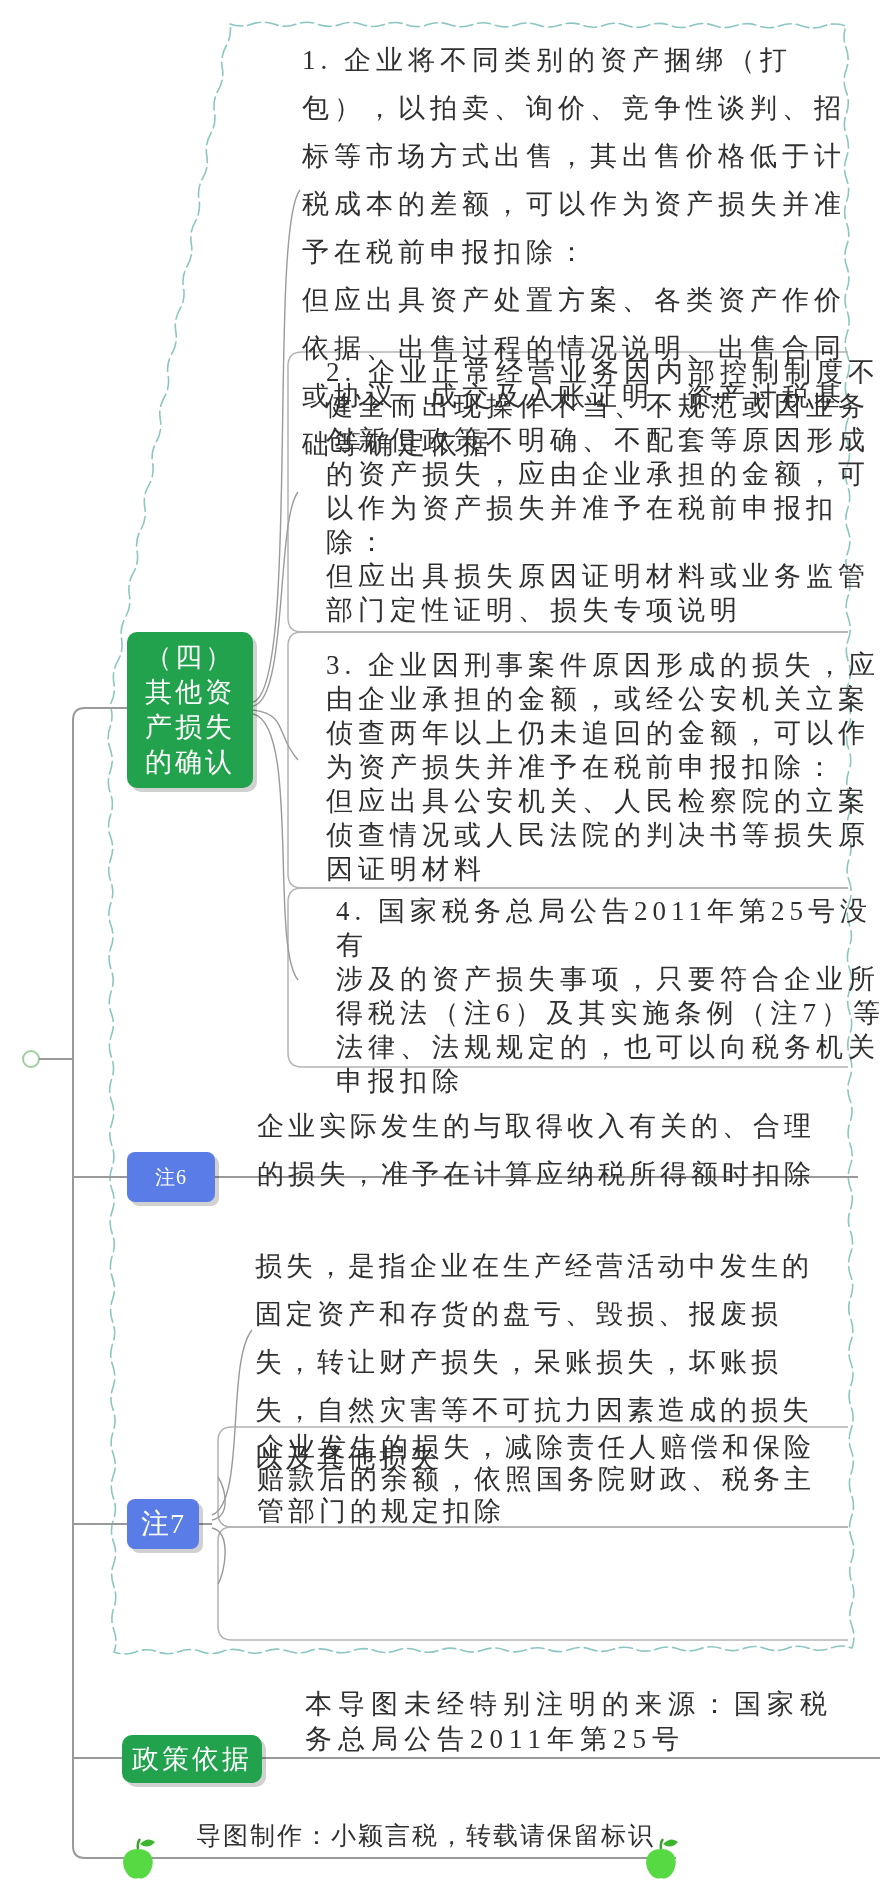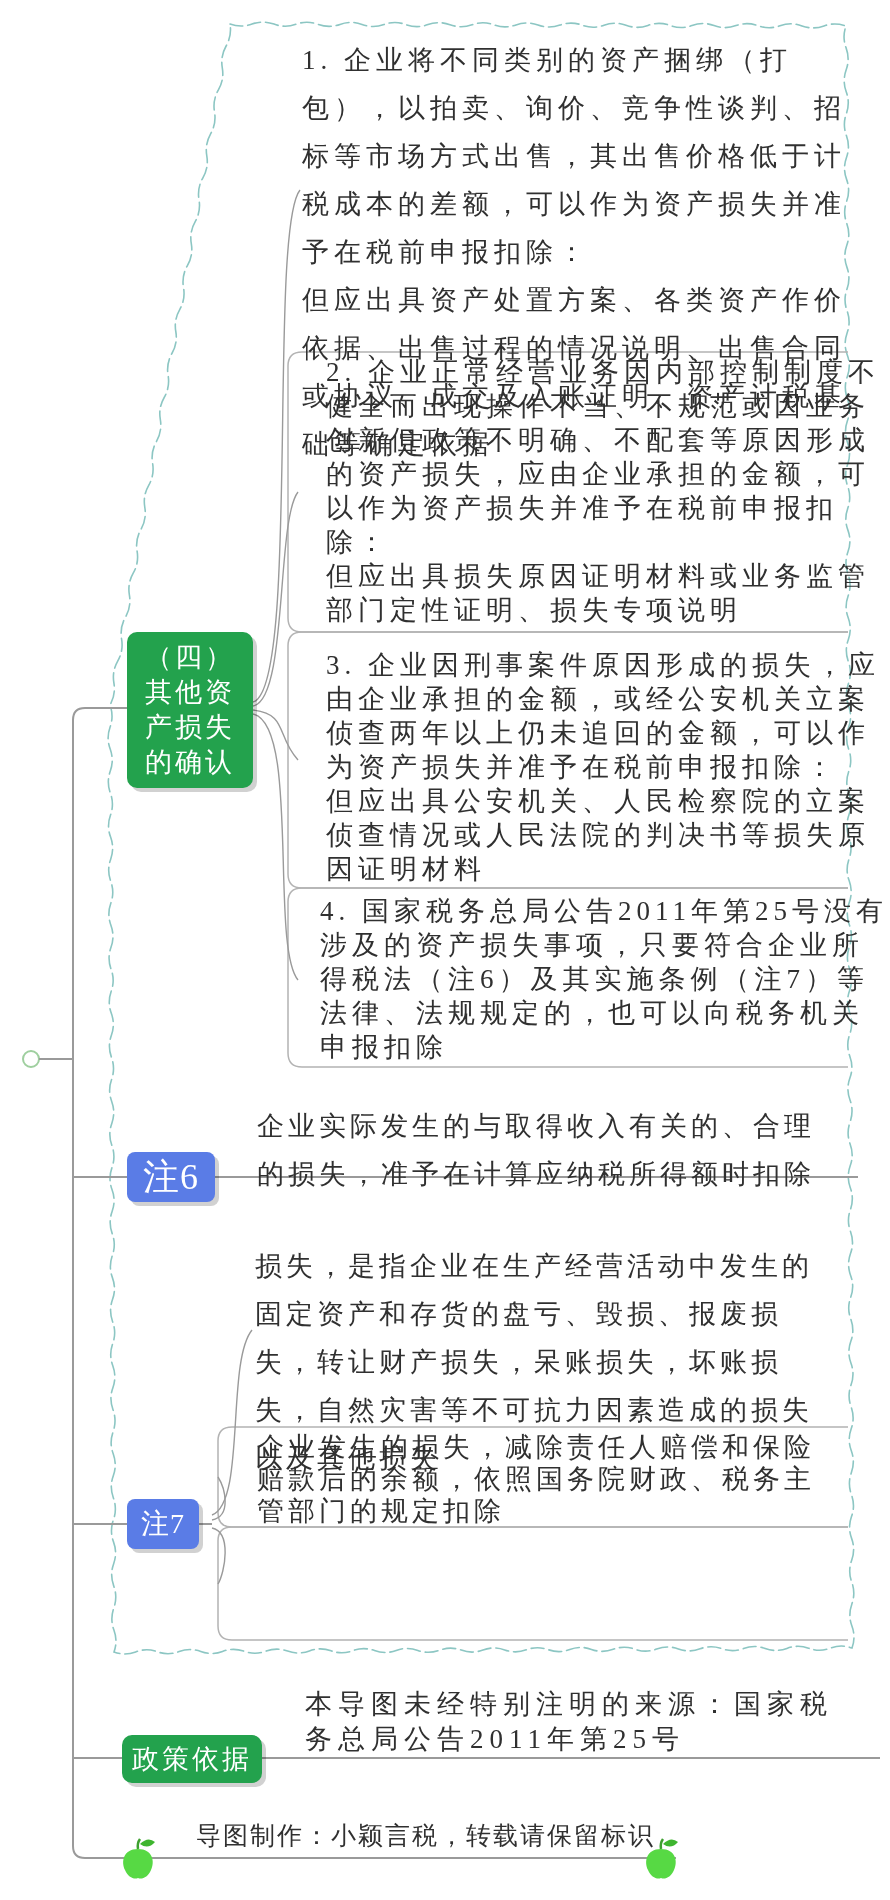--- a/index.html
+++ b/index.html
@@ -11,21 +11,21 @@
   .lh34{line-height:34px;margin-left:24px;}
   .lh32{line-height:32px;letter-spacing:4px;}
   .ls4{letter-spacing:4px;}
   .topic{position:absolute;display:flex;align-items:center;justify-content:center;
          color:#ffffff;text-align:center;white-space:pre-line;
          box-shadow:4px 4px 0 rgba(0,0,0,0.18);}
   .topic-green{background:#23a24d;border-radius:10px;}
   .topic-blue{background:#5a7ce6;border-radius:8px;}
   .topic-four{left:127px;top:632px;width:126px;height:156px;font-size:27px;
               line-height:35px;letter-spacing:3px;}
-  .topic-note6{left:127px;top:1152px;width:88px;height:50px;font-size:36px;letter-spacing:1px;}
+  .topic-note6{left:127px;top:1152px;width:88px;height:50px;font-size:20px;letter-spacing:1px;}
   .topic-note7{left:127px;top:1499px;width:72px;height:50px;font-size:28px;letter-spacing:1px;}
   .topic-policy{left:122px;top:1735px;width:140px;height:48px;font-size:27px;letter-spacing:3px;}
   .credit{position:absolute;left:196px;top:1819px;font-size:25px;letter-spacing:2px;}
   .source{position:absolute;left:305px;top:1687px;font-size:27px;line-height:35px;
           letter-spacing:6px;white-space:pre-line;}
 </style>
 </head>
 <body>
 
 <div class="canvas">
@@ -97,21 +97,21 @@
 除：
 但应出具损失原因证明材料或业务监管
 部门定性证明、损失专项说明</div>
   <div class="tblock lh34" style="left:302px;top:648px">3. 企业因刑事案件原因形成的损失，应
 由企业承担的金额，或经公安机关立案
 侦查两年以上仍未追回的金额，可以作
 为资产损失并准予在税前申报扣除：
 但应出具公安机关、人民检察院的立案
 侦查情况或人民法院的判决书等损失原
 因证明材料</div>
-  <div class="tblock lh34" style="left:296px;top:894px">4. 国家税务总局公告2011年第25号没有
+  <div class="tblock lh34" style="left:312px;top:894px">4. 国家税务总局公告2011年第25号没有
 涉及的资产损失事项，只要符合企业所
 得税法（注6）及其实施条例（注7）等
 法律、法规规定的，也可以向税务机关
 申报扣除</div>
 
   <div class="tblock ls4" style="left:257px;top:1102px">企业实际发生的与取得收入有关的、合理
 的损失，准予在计算应纳税所得额时扣除</div>
 
   <div class="tblock ls4" style="left:255px;top:1242px">损失，是指企业在生产经营活动中发生的
 固定资产和存货的盘亏、毁损、报废损

